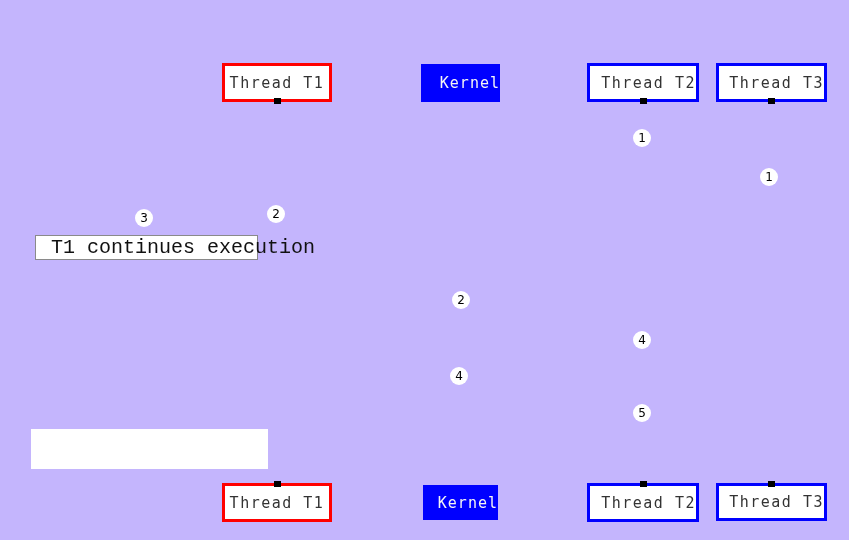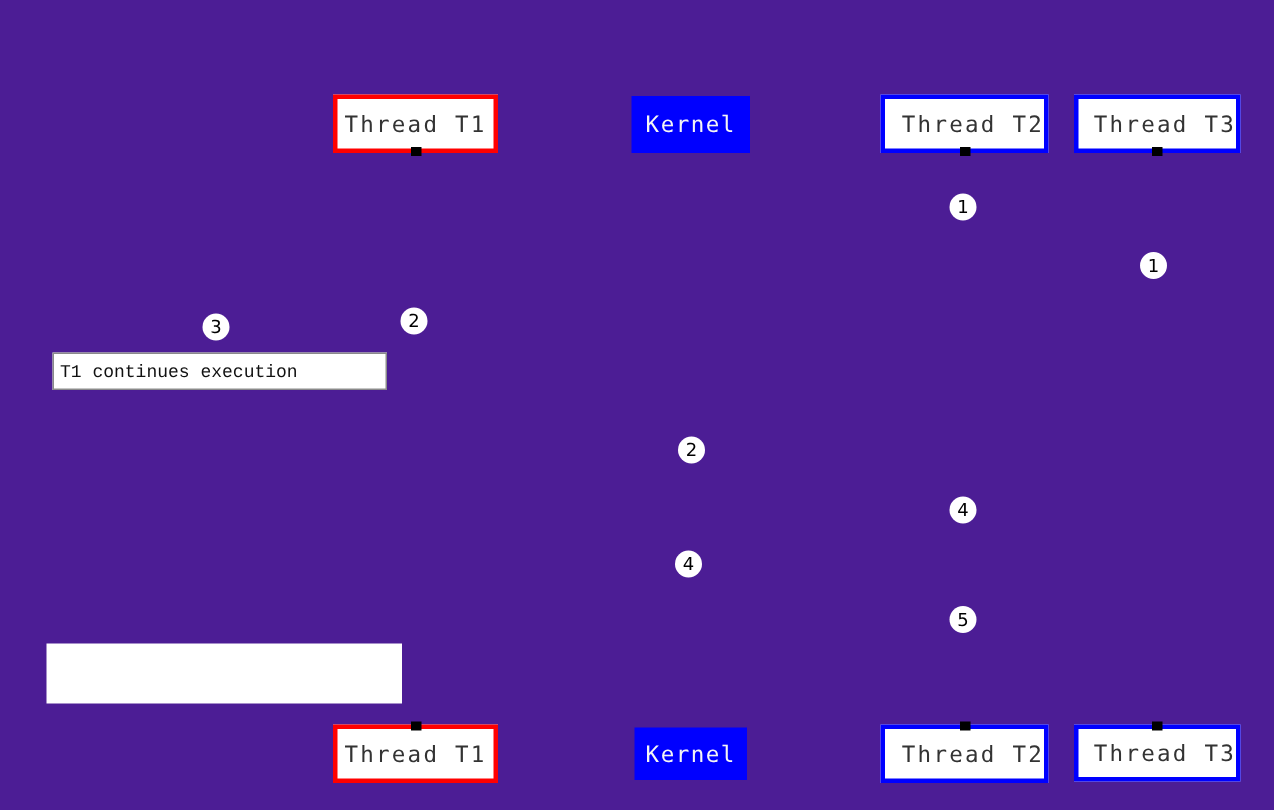--- a/index.html
+++ b/index.html
@@ -1,38 +1,38 @@
 <!DOCTYPE html>
 <html><head>
 <meta charset="utf-8">
 <style>
   html, body { margin: 0; padding: 0; background: #000; }
   .stage {
     position: relative;
     width: 849px;
     height: 540px;
-    background: #4c1d95;
+    background: #c4b5fd;
     overflow: hidden;
     font-family: "DejaVu Sans Mono", monospace;
   }
   .box {
     position: absolute;
     box-sizing: border-box;
     background: #ffffff;
     color: #333333;
     display: flex;
     align-items: center;
     justify-content: center;
     font-size: 15px;
     letter-spacing: 1.5px;
     white-space: nowrap;
   }
   .box.red-outline   { border: 3px solid #ff0000; }
   .box.blue-outline  { border: 3px solid #0000ff; justify-content: flex-end; }
-  .box.kernel        { background: #0000ff; color: #f5f5f5; border: none; letter-spacing: 1px; }
+  .box.kernel        { background: #0000ff; color: #f5f5f5; border: none; letter-spacing: 1px; justify-content: flex-end; }
 
   .notch {
     position: absolute;
     width: 7px;
     height: 6px;
     background: #000000;
   }
   .marker {
     position: absolute;
     width: 18px;
@@ -47,24 +47,24 @@
     font-size: 12px;
     line-height: 18px;
   }
   .note {
     position: absolute;
     box-sizing: border-box;
     background: #ffffff;
     border: 1px solid #8a8a8a;
     color: #111111;
     font-family: "Liberation Mono", "DejaVu Sans Mono", monospace;
-    font-size: 12px;
+    font-size: 20px;
     display: flex;
     align-items: center;
-    padding-left: 4px;
+    padding-left: 15px;
     white-space: nowrap;
   }
   .blank-box {
     position: absolute;
     background: #ffffff;
   }
 </style>
 </head>
 <body>
 

